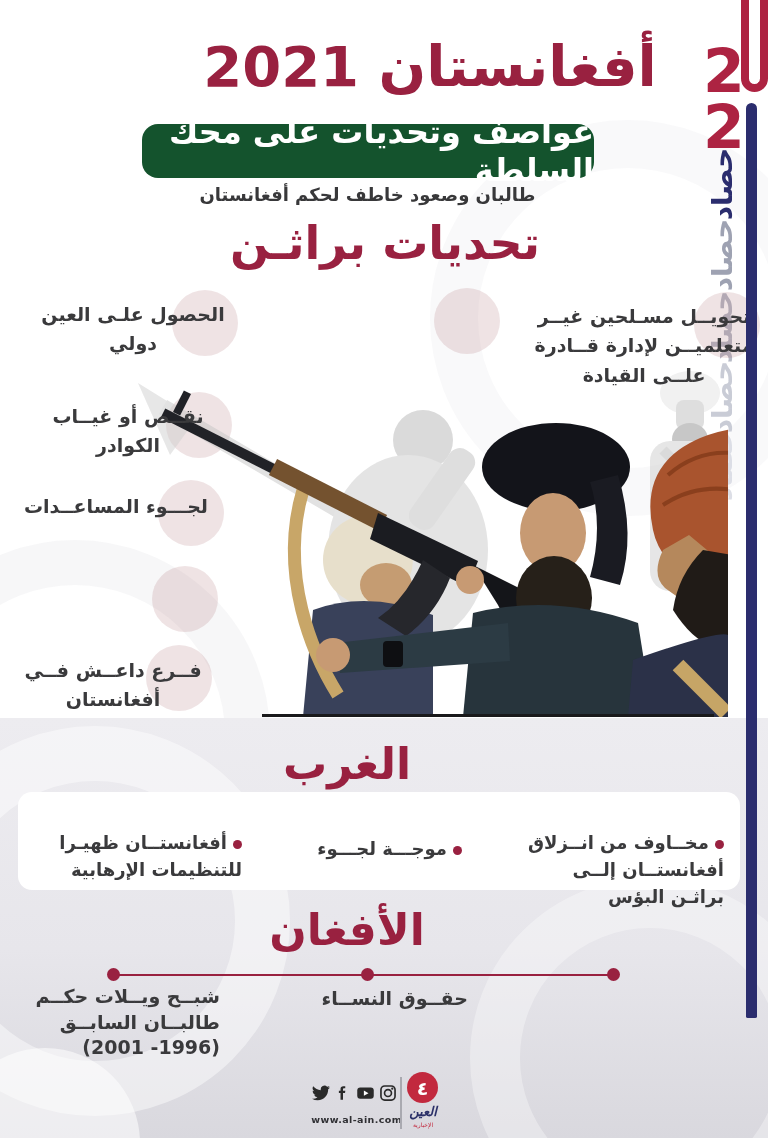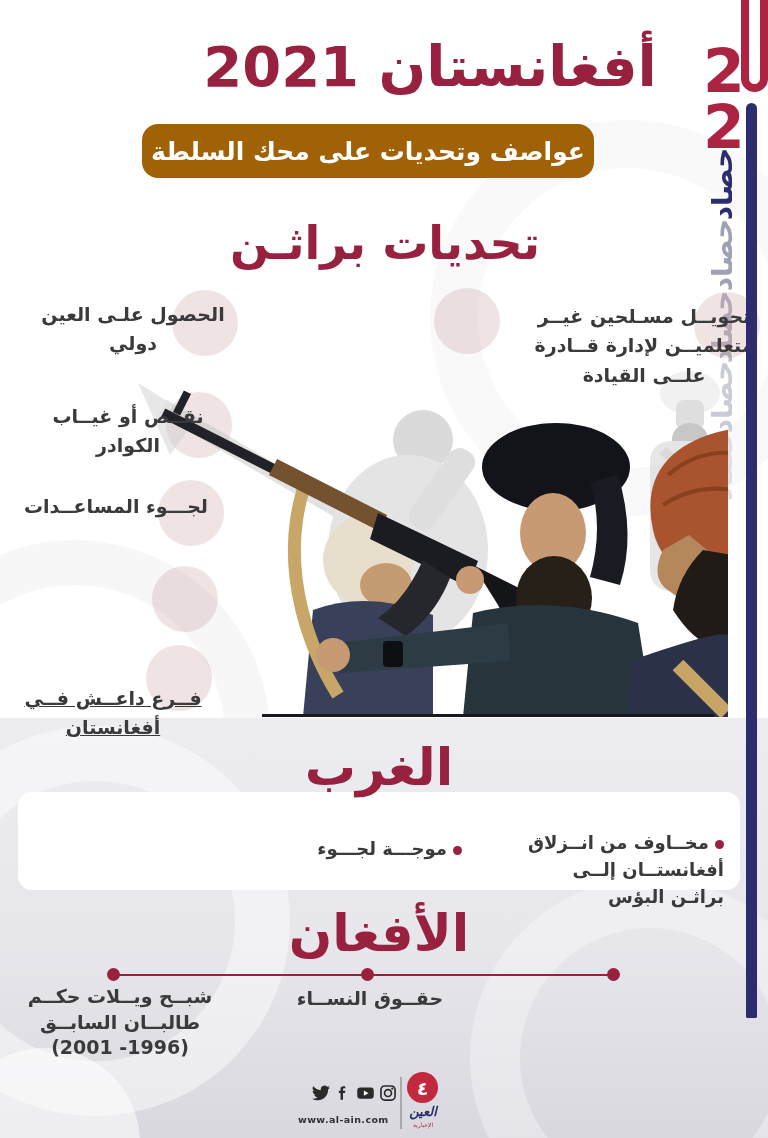--- a/index.html
+++ b/index.html
@@ -1,26 +1,26 @@
 <!DOCTYPE html>
 <html lang="ar"><head>
 <meta charset="utf-8">
 <style>
   html,body{margin:0;padding:0;background:#ffffff;}
   .canvas{position:relative;width:768px;height:1138px;overflow:hidden;background:#ffffff;
           font-family:"DejaVu Sans", sans-serif;}
   
   .main-title{position:absolute;top:36px;left:90px;width:680px;text-align:center;
               font-size:56px;font-weight:bold;color:#992140;direction:rtl;line-height:1.1;z-index:3;}
-  .badge{position:absolute;top:124px;left:142px;width:452px;height:54px;background:#a16207;
-         border-radius:16px;color:#fff;font-size:25px;font-weight:bold;display:flex;
+  .badge{position:absolute;top:124px;left:142px;width:452px;height:54px;background:#14532d;
+         border-radius:16px;color:#fff;font-size:32px;font-weight:bold;display:flex;
          align-items:center;justify-content:center;direction:rtl;z-index:3;}
   .subtitle{position:absolute;top:184px;left:100px;width:535px;text-align:center;
             font-size:18px;font-weight:bold;color:#38383a;direction:rtl;z-index:3;}
-  .sec-heading{position:absolute;left:116px;width:526px;text-align:center;font-size:51px;
+  .sec-heading{position:absolute;left:84px;width:526px;text-align:center;font-size:44px;
                font-weight:bold;color:#992140;direction:rtl;z-index:4;line-height:1.1;}
   .h-taliban{top:218px;left:60px;width:650px;font-size:46px;}
   .h-west{top:740px;}
   .h-afghans{top:906px;}
   
   .bullet{position:absolute;font-size:19px;font-weight:bold;color:#3a3a3c;line-height:1.55;
           text-align:center;direction:rtl;white-space:pre-line;z-index:3;}
   .pink-circle{position:absolute;width:66px;height:66px;border-radius:50%;
                background:rgba(160,90,95,0.17);z-index:1;}
   
@@ -63,29 +63,29 @@
   .ci-1{right:16px;top:10px;width:228px;}
   .ci-2{right:278px;top:16px;width:195px;}
   .ci-3{right:498px;top:10px;width:208px;}
   
   .timeline-line{position:absolute;left:113px;top:974px;width:502px;height:2px;
                  background:#992140;z-index:3;}
   .timeline-dot{position:absolute;width:13px;height:13px;border-radius:50%;background:#992140;
                 top:968px;z-index:3;}
   .td-1{left:607px;} .td-2{left:361px;} .td-3{left:107px;}
   .tl-label{position:absolute;font-size:19px;font-weight:bold;color:#3a3a3c;line-height:1.35;
-            text-align:center;direction:rtl;white-space:pre-line;z-index:3;}
+            text-align:right;direction:rtl;white-space:pre-line;z-index:3;}
   .tl-1{left:556px;top:984px;width:196px;}
   .tl-2{left:272px;top:986px;width:196px;}
   .tl-3{left:20px;top:984px;width:200px;}
   
   .social-row{position:absolute;left:312px;top:1084px;width:86px;display:flex;gap:4px;
               align-items:center;z-index:4;}
   .social-row svg{display:block;}
-  .site-url{position:absolute;left:298px;top:1114px;width:104px;text-align:left;font-size:9.5px;
+  .site-url{position:absolute;left:298px;top:1114px;width:104px;text-align:right;font-size:9.5px;
             font-weight:bold;letter-spacing:0.4px;color:#2f2f33;z-index:4;direction:ltr;}
   .footer-divider{position:absolute;left:400px;top:1077px;width:2px;height:52px;
                   background:#a9a9b0;z-index:4;}
   .logo-circle{position:absolute;left:407px;top:1072px;width:31px;height:31px;border-radius:50%;
                background:#c2293e;color:#fff;display:flex;align-items:center;justify-content:center;
                font-size:19px;font-weight:bold;z-index:4;}
   .logo-name{position:absolute;left:400px;top:1105px;width:46px;text-align:center;font-size:13px;
              font-weight:bold;color:#2b3068;z-index:4;direction:rtl;line-height:1.1;font-style:italic;}
   .logo-tagline{position:absolute;left:400px;top:1121px;width:46px;text-align:center;font-size:6px;
                 color:#c2293e;z-index:4;direction:rtl;}
@@ -109,20 +109,21 @@
   <div class="digit-two" style="top:104px;">2</div>
   <div class="one-bar"></div>
   <div class="hasad hasad-1">حصاد</div>
   <div class="hasad hasad-2">حصاد</div>
   <div class="hasad hasad-3">حصاد</div>
   <div class="hasad hasad-4">حصاد</div>
   <div class="hasad hasad-5">حصاد</div>
 
   <div class="main-title">أفغانستان 2021</div>
   <div class="badge">عواصف وتحديات على محك السلطة</div>
+  <div class="subtitle">طالبان وصعود خاطف لحكم أفغانستان</div>
 
   <div class="sec-heading h-taliban">تحديات براثـن</div>
 
   <div class="pink-circle" style="left:694px;top:292px;"></div>
   <div class="bullet" style="top:302px;left:526px;width:236px;">تحويــل مسـلحين غيــر
 متعلميــن لإدارة قــادرة
 علــى القيادة</div>
 
   <div class="pink-circle" style="left:434px;top:288px;"></div>
 
@@ -133,21 +134,21 @@
   <div class="pink-circle" style="left:166px;top:392px;"></div>
   <div class="bullet" style="top:402px;left:8px;width:240px;">نقــص أو غيــاب
 الكوادر</div>
 
   <div class="pink-circle" style="left:158px;top:480px;"></div>
   <div class="bullet" style="top:492px;left:0;width:232px;">لجـــوء المساعــدات</div>
 
   <div class="pink-circle" style="left:152px;top:566px;"></div>
 
   <div class="pink-circle" style="left:146px;top:645px;"></div>
-  <div class="bullet" style="top:684px;left:0;width:226px;text-decoration:underline;">فــرع داعــش فــي
+  <div class="bullet" style="top:656px;left:0;width:226px;">فــرع داعــش فــي
 أفغانستان</div>
 
   <svg class="photo" viewBox="0 0 650 362">
 
     <g opacity="0.5">
       <polygon points="60,28 118,64 92,100" fill="#cfcfcf"></polygon>
       <line x1="85" y1="52" x2="320" y2="190" stroke="#c4c4c4" stroke-width="16"></line>
       <line x1="320" y1="190" x2="400" y2="238" stroke="#d2d2d2" stroke-width="12"></line>
       <circle cx="345" cy="85" r="30" fill="#b5b5b5"></circle>
       <ellipse cx="330" cy="195" rx="80" ry="95" fill="#c9c9c9"></ellipse>
@@ -195,20 +196,24 @@
   <div class="sec-heading h-west">الغرب</div>
   <div class="west-card">
     <div class="card-item ci-1">
       <span class="dot"></span><span>مخــاوف من انــزلاق
 أفغانستــان إلــى
 براثـن البؤس</span>
     </div>
     <div class="card-item ci-2">
       <span class="dot"></span><span>موجـــة لجـــوء</span>
     </div>
+    <div class="card-item ci-3">
+      <span class="dot"></span><span>أفغانستــان ظهيـرا
+للتنظيمات الإرهابية</span>
+    </div>
   </div>
 
   <div class="sec-heading h-afghans">الأفغان</div>
   <div class="timeline-line"></div>
   <div class="timeline-dot td-1"></div>
   <div class="timeline-dot td-2"></div>
   <div class="timeline-dot td-3"></div>
   <div class="tl-label tl-2">حقــوق النســاء</div>
   <div class="tl-label tl-3">شبــح ويــلات حكــم
 طالبــان السابــق

